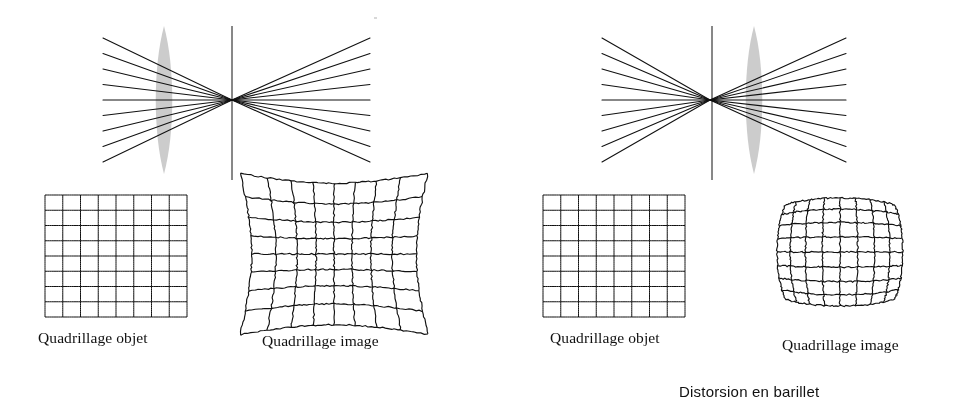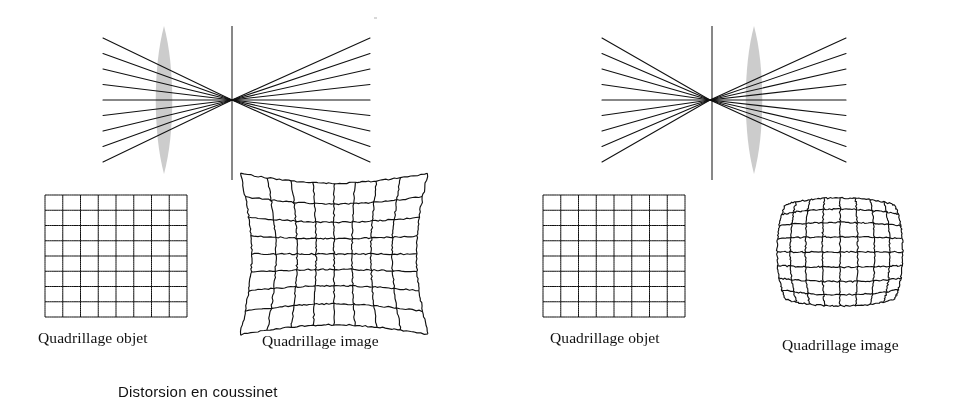--- a/index.html
+++ b/index.html
@@ -157,21 +157,20 @@
           <path d="M 58.69 -1.77 L 59.71 2.10 L 59.74 3.87 L 59.30 7.04 L 60.51 10.02 L 59.89 12.62 L 60.11 15.20 L 60.31 16.76 L 60.52 19.18 L 60.44 22.13 L 61.29 24.88 L 61.37 26.93 L 60.66 28.90 L 60.65 31.39 L 61.10 33.61 L 61.53 35.15 L 61.46 37.56 L 62.14 39.52 L 61.32 41.89 L 62.06 44.93 L 61.79 46.19 L 61.38 48.42 L 62.46 50.68 L 61.79 52.99 L 61.57 53.95 L 62.58 55.73 L 62.00 58.28 L 62.06 60.69 L 62.42 62.29 L 61.66 63.63 L 62.62 65.69 L 61.97 68.34 L 61.38 70.69 L 61.82 72.14 L 62.65 73.19 L 62.73 76.33 L 61.58 77.43 L 62.14 79.93 L 61.40 81.45 L 62.33 83.42 L 61.27 85.49 L 61.89 87.55 L 62.14 88.91 L 61.98 91.26 L 61.19 93.04 L 61.85 96.20 L 61.51 97.56 L 61.51 100.11 L 60.80 102.01 L 61.16 103.99 L 60.90 107.09 L 60.53 107.96 L 60.44 111.31 L 60.47 112.58 L 60.38 115.00 L 60.11 117.61 L 60.48 119.98 L 59.79 122.63 L 59.60 124.87 L 59.61 128.26 L 60.48 130.75 L 59.08 133.37 L 60.13 135.36 L 59.75 138.13 L 59.25 141.19 " fill="none" stroke="#111111" stroke-width="1.15"></path>
           <path d="M 80.58 -0.13 L 79.98 2.13 L 80.31 4.80 L 79.88 7.58 L 79.49 10.44 L 80.30 12.84 L 79.90 15.86 L 79.36 17.18 L 80.15 19.75 L 79.64 22.00 L 80.43 24.72 L 79.77 27.02 L 79.40 29.40 L 80.57 31.07 L 79.60 33.90 L 79.73 35.59 L 79.37 38.29 L 79.38 40.46 L 80.28 42.98 L 79.86 45.25 L 80.08 46.35 L 79.61 48.32 L 79.81 50.79 L 80.42 52.88 L 80.54 54.91 L 80.49 57.07 L 79.81 58.43 L 79.58 60.68 L 79.80 62.89 L 79.34 63.71 L 79.31 66.33 L 80.61 68.21 L 79.77 69.41 L 79.99 72.60 L 80.56 74.45 L 79.64 75.85 L 80.34 76.95 L 80.55 79.19 L 79.35 81.92 L 80.49 82.88 L 80.53 85.83 L 80.08 88.06 L 80.25 89.60 L 80.24 91.73 L 79.86 93.37 L 79.33 94.83 L 79.73 97.57 L 80.56 98.98 L 79.96 101.92 L 79.99 103.76 L 80.44 106.51 L 79.44 107.93 L 80.26 109.98 L 80.66 112.13 L 79.84 115.76 L 79.48 117.84 L 80.08 119.30 L 79.86 122.55 L 80.02 124.72 L 80.48 127.61 L 80.40 129.39 L 80.05 132.85 L 80.09 134.83 L 80.44 138.59 L 79.59 141.18 " fill="none" stroke="#111111" stroke-width="1.15"></path>
           <path d="M 101.38 -1.77 L 101.22 0.90 L 100.91 4.36 L 100.65 6.55 L 99.52 9.68 L 100.07 11.89 L 100.37 14.15 L 99.87 17.72 L 99.77 19.28 L 98.99 21.89 L 99.24 24.30 L 99.35 26.56 L 99.48 29.67 L 98.70 31.16 L 99.00 33.03 L 99.24 36.10 L 98.48 37.74 L 98.11 39.73 L 98.21 42.27 L 98.27 43.68 L 98.88 45.93 L 98.56 48.75 L 97.57 50.97 L 98.41 53.14 L 98.79 54.77 L 97.74 57.00 L 98.71 58.22 L 97.48 60.74 L 97.66 62.49 L 97.47 64.90 L 98.24 66.51 L 98.05 68.50 L 98.06 69.56 L 98.04 71.93 L 97.96 73.66 L 97.55 76.06 L 97.89 77.48 L 98.32 79.14 L 97.48 81.39 L 98.43 82.99 L 97.78 84.86 L 98.04 87.00 L 98.78 89.85 L 98.52 91.08 L 98.96 93.71 L 98.17 95.25 L 98.09 97.58 L 99.21 99.82 L 98.45 101.66 L 98.87 104.28 L 98.77 106.67 L 98.36 108.74 L 99.18 110.48 L 99.33 113.61 L 98.91 115.41 L 99.10 118.56 L 100.08 119.77 L 99.35 122.38 L 99.49 125.58 L 100.53 127.43 L 100.48 130.05 L 99.78 132.98 L 100.25 135.82 L 101.27 138.13 L 101.04 141.94 " fill="none" stroke="#111111" stroke-width="1.15"></path>
           <path d="M 122.00 -2.66 L 122.54 0.19 L 121.37 2.94 L 121.63 5.72 L 121.32 7.41 L 121.48 11.11 L 120.69 13.81 L 120.35 16.09 L 119.58 17.87 L 119.41 20.35 L 119.87 23.08 L 120.00 25.56 L 118.82 27.69 L 119.07 30.68 L 118.64 33.06 L 119.04 34.54 L 118.29 36.47 L 118.02 39.06 L 117.51 41.18 L 118.55 43.55 L 117.07 46.09 L 117.58 47.74 L 117.00 49.21 L 116.89 52.28 L 117.82 53.56 L 117.89 56.11 L 116.45 57.53 L 117.17 60.05 L 116.52 62.43 L 117.31 63.68 L 117.31 65.95 L 116.98 67.88 L 116.73 69.34 L 117.15 71.35 L 116.28 73.98 L 117.02 76.65 L 116.62 78.38 L 117.28 79.83 L 116.87 81.97 L 116.75 84.06 L 117.95 86.70 L 117.67 87.85 L 116.79 89.92 L 118.19 92.30 L 117.07 94.85 L 117.83 95.77 L 118.25 99.19 L 118.10 101.16 L 118.92 102.99 L 118.25 104.58 L 118.08 107.27 L 119.18 109.13 L 118.64 112.08 L 118.79 115.05 L 119.34 116.52 L 119.31 119.35 L 119.78 121.59 L 119.94 123.70 L 120.92 126.37 L 121.28 129.51 L 121.73 131.93 L 121.51 134.58 L 121.56 138.21 L 122.44 140.52 L 123.07 143.39 " fill="none" stroke="#111111" stroke-width="1.15"></path>
           <path d="M 146.48 -6.37 L 145.48 -2.86 L 145.44 -0.96 L 144.44 2.88 L 145.00 5.50 L 144.09 7.36 L 144.05 11.32 L 142.79 13.40 L 142.74 15.56 L 141.85 19.02 L 141.97 21.14 L 142.19 23.11 L 142.05 26.63 L 140.65 28.13 L 141.38 31.07 L 140.69 33.59 L 140.12 35.59 L 139.47 38.28 L 139.70 39.82 L 139.20 42.93 L 139.13 44.84 L 138.73 46.62 L 138.78 49.36 L 138.04 50.55 L 138.80 53.84 L 138.75 55.60 L 138.22 58.02 L 138.48 59.01 L 137.88 61.40 L 138.55 63.80 L 137.70 65.72 L 138.62 67.36 L 138.11 70.42 L 137.62 72.20 L 137.61 73.80 L 138.39 76.76 L 138.58 77.87 L 138.56 80.11 L 138.13 82.54 L 137.77 84.29 L 139.12 87.19 L 138.23 88.23 L 138.53 91.20 L 139.21 93.92 L 139.90 95.53 L 139.22 97.49 L 139.71 100.02 L 140.47 101.83 L 139.99 104.13 L 140.12 107.40 L 140.14 108.74 L 140.88 111.00 L 140.99 114.48 L 141.47 116.26 L 142.27 119.15 L 142.33 121.97 L 142.31 123.82 L 143.04 126.12 L 143.30 129.70 L 144.33 131.60 L 145.22 134.49 L 145.49 137.96 L 145.33 140.85 L 146.63 143.08 L 146.21 145.68 " fill="none" stroke="#111111" stroke-width="1.15"></path>
           <path d="M 173.35 -10.71 L 173.66 -7.35 L 172.65 -3.76 L 171.02 -1.00 L 170.89 1.01 L 170.79 4.27 L 170.51 7.75 L 168.94 9.80 L 168.10 12.47 L 168.02 15.56 L 168.43 18.44 L 167.61 20.26 L 166.19 23.00 L 165.76 25.48 L 166.31 27.87 L 165.20 30.81 L 165.58 33.18 L 164.56 36.26 L 164.24 38.47 L 164.87 40.10 L 164.14 42.39 L 164.26 45.30 L 163.69 47.61 L 163.82 50.05 L 162.80 51.48 L 163.56 53.74 L 162.80 56.98 L 162.51 58.75 L 163.01 61.12 L 162.87 62.75 L 162.35 65.76 L 162.61 67.31 L 162.96 69.76 L 162.33 72.29 L 162.92 74.80 L 162.30 77.19 L 162.13 78.91 L 162.99 81.28 L 162.33 82.75 L 163.52 86.02 L 162.78 87.49 L 162.90 90.76 L 162.94 92.58 L 164.09 94.51 L 163.65 97.64 L 164.76 99.60 L 164.69 101.99 L 165.07 104.06 L 164.87 106.80 L 165.27 109.23 L 165.51 112.17 L 166.26 114.45 L 166.31 116.87 L 167.75 118.52 L 168.08 122.11 L 167.80 124.47 L 168.54 127.70 L 169.26 130.27 L 169.48 132.76 L 170.93 134.93 L 171.44 137.88 L 172.16 141.77 L 172.99 143.89 L 173.20 147.15 L 173.90 149.96 " fill="none" stroke="#111111" stroke-width="1.15"></path>
         </svg>
     </div>
     <div class="grid-caption cap-image-left">Quadrillage image</div>
 
-    <div class="panel-caption cap-bottom-left">Distorsion en coussinet</div>
   </div>
 
   <div class="panel panel-right">
     <div class="ray-diagram">
       <svg id="svg-ray-1" width="483" height="180" viewBox="0 0 483 180">
           <path d="M 270 14 C 281 54.699999999999996,281 121.30000000000001,270 162 C 259 121.30000000000001,259 54.699999999999996,270 14 Z" fill="#c9c9c9" stroke="none" opacity="0.95"></path>
           <line x1="228" y1="14" x2="228" y2="168" stroke="#111111" stroke-width="1"></line>
           <line x1="118" y1="26" x2="226" y2="88" stroke="#111111" stroke-width="1.1" stroke-linecap="round"></line>
           <line x1="226" y1="88" x2="362" y2="150" stroke="#111111" stroke-width="1.1" stroke-linecap="round"></line>
           <line x1="118" y1="41.5" x2="226" y2="88" stroke="#111111" stroke-width="1.1" stroke-linecap="round"></line>
@@ -234,15 +233,16 @@
           <path d="M 64.20 15.75 L 64.38 17.51 L 64.56 18.75 L 63.67 20.45 L 64.52 21.81 L 63.61 22.73 L 63.29 25.03 L 63.98 26.00 L 64.08 26.95 L 63.21 28.60 L 62.80 30.07 L 63.81 32.25 L 62.83 34.54 L 62.56 35.38 L 63.55 37.39 L 62.80 38.48 L 62.94 40.88 L 62.84 42.93 L 63.18 44.35 L 62.67 45.85 L 63.29 47.28 L 63.18 49.98 L 62.09 50.72 L 63.20 52.44 L 62.24 55.21 L 62.42 57.23 L 62.48 59.23 L 61.80 60.04 L 62.13 62.43 L 62.77 63.72 L 62.00 65.67 L 61.94 68.74 L 62.92 70.01 L 62.73 71.68 L 62.21 74.39 L 62.96 76.16 L 62.05 77.54 L 62.80 80.13 L 62.53 81.14 L 62.83 83.19 L 62.17 84.39 L 62.83 86.86 L 63.19 88.39 L 62.83 90.90 L 62.89 92.55 L 62.68 94.30 L 62.73 95.84 L 62.62 97.15 L 63.34 99.58 L 62.29 100.51 L 62.53 102.51 L 63.72 103.83 L 63.07 105.91 L 62.88 108.42 L 63.66 109.78 L 63.67 110.52 L 63.94 112.48 L 64.30 113.95 L 63.26 114.83 L 63.16 116.50 L 63.64 118.54 L 64.47 119.29 L 64.42 120.40 L 64.81 122.86 L 63.75 124.00 " fill="none" stroke="#111111" stroke-width="1.15"></path>
           <path d="M 80.18 15.72 L 79.98 17.56 L 79.95 18.77 L 79.67 19.49 L 79.53 21.71 L 80.04 23.09 L 79.35 23.59 L 80.61 25.39 L 80.55 26.75 L 80.54 28.36 L 79.39 30.28 L 80.20 32.07 L 80.49 33.55 L 80.51 35.14 L 79.64 37.43 L 80.67 38.86 L 79.93 39.83 L 80.44 42.15 L 79.89 44.18 L 79.86 45.30 L 79.53 47.29 L 79.85 49.78 L 79.63 51.11 L 80.02 53.26 L 79.88 54.67 L 80.38 57.08 L 80.48 58.81 L 80.23 59.81 L 79.38 61.76 L 80.45 64.90 L 80.65 65.98 L 80.28 68.73 L 79.79 69.87 L 80.34 71.73 L 80.67 73.92 L 80.21 75.53 L 80.19 77.40 L 79.96 79.53 L 80.45 81.01 L 79.44 83.08 L 79.74 84.52 L 80.17 86.63 L 80.45 89.03 L 79.76 91.38 L 80.13 92.69 L 79.75 93.76 L 79.65 95.83 L 80.51 97.59 L 79.32 99.17 L 79.63 101.61 L 79.66 102.58 L 79.48 104.26 L 79.81 106.40 L 79.82 108.72 L 80.26 109.93 L 79.42 111.37 L 79.99 112.63 L 80.16 113.72 L 79.44 115.88 L 79.79 116.91 L 80.01 118.16 L 79.32 120.51 L 79.48 121.68 L 80.67 122.84 L 80.43 123.32 " fill="none" stroke="#111111" stroke-width="1.15"></path>
           <path d="M 96.12 16.19 L 95.48 17.33 L 95.20 19.29 L 96.40 19.73 L 96.14 21.34 L 96.74 22.55 L 95.69 24.27 L 96.68 25.90 L 96.25 27.78 L 96.44 29.40 L 96.34 31.26 L 96.23 31.58 L 96.25 34.07 L 97.17 35.31 L 96.60 37.52 L 97.38 39.40 L 96.55 41.29 L 97.46 41.84 L 96.70 44.14 L 97.24 46.04 L 96.83 47.12 L 97.31 49.46 L 98.11 51.52 L 97.57 53.51 L 96.90 54.44 L 97.95 57.08 L 98.10 58.98 L 97.07 60.12 L 97.13 62.94 L 98.25 64.90 L 98.23 66.02 L 97.29 67.84 L 97.16 69.82 L 97.90 72.06 L 97.58 73.32 L 97.18 74.99 L 98.25 77.49 L 97.85 78.76 L 97.39 80.87 L 98.16 83.17 L 97.78 84.48 L 97.01 87.09 L 97.78 88.26 L 97.81 90.05 L 97.45 93.03 L 97.32 93.78 L 96.89 96.48 L 96.93 98.27 L 97.55 98.99 L 97.02 101.20 L 96.59 103.34 L 96.86 104.54 L 96.90 106.83 L 96.81 107.68 L 96.94 109.88 L 95.97 110.75 L 96.35 112.28 L 95.83 113.91 L 96.14 115.98 L 96.64 117.53 L 95.97 118.89 L 96.14 120.01 L 96.45 121.29 L 95.52 122.78 L 95.56 123.94 " fill="none" stroke="#111111" stroke-width="1.15"></path>
           <path d="M 110.88 18.17 L 110.07 18.36 L 110.28 19.70 L 111.27 21.22 L 111.40 22.51 L 111.89 24.06 L 111.60 25.19 L 111.64 27.46 L 112.49 28.82 L 113.06 30.29 L 112.18 31.10 L 112.60 32.67 L 113.38 34.49 L 113.46 36.02 L 112.98 37.87 L 112.92 39.56 L 113.45 40.87 L 113.67 42.87 L 114.16 44.84 L 113.38 46.86 L 113.92 47.59 L 113.84 49.78 L 113.67 51.82 L 113.67 53.59 L 114.46 55.06 L 114.50 56.46 L 114.58 59.13 L 114.30 60.51 L 113.89 62.16 L 114.77 64.05 L 113.94 66.41 L 114.60 67.58 L 114.49 70.60 L 114.90 72.05 L 115.09 74.04 L 114.42 75.35 L 114.77 77.52 L 114.83 78.69 L 114.47 81.71 L 113.96 83.34 L 114.50 84.93 L 113.56 86.04 L 113.71 88.27 L 114.62 90.70 L 114.57 91.19 L 113.85 93.15 L 114.10 94.99 L 112.99 97.06 L 113.51 98.62 L 113.70 99.80 L 112.87 102.08 L 113.16 103.28 L 112.26 105.94 L 112.38 107.30 L 112.61 109.08 L 112.42 109.74 L 112.51 111.62 L 112.61 112.97 L 111.77 114.29 L 111.88 115.74 L 111.09 117.83 L 111.31 118.81 L 111.02 120.16 L 110.58 121.17 L 110.36 121.89 " fill="none" stroke="#111111" stroke-width="1.15"></path>
           <path d="M 123.93 19.41 L 124.21 20.43 L 124.49 22.92 L 125.24 23.88 L 125.55 24.20 L 125.63 26.30 L 125.67 27.32 L 125.97 29.04 L 126.83 29.63 L 126.69 31.89 L 126.46 32.64 L 126.69 35.16 L 127.35 36.46 L 127.61 38.13 L 128.47 39.24 L 128.58 40.59 L 128.44 42.39 L 128.65 44.45 L 128.63 45.23 L 128.97 47.58 L 128.60 48.86 L 129.59 50.69 L 129.83 52.23 L 129.97 54.29 L 129.95 55.84 L 129.68 57.09 L 129.25 59.97 L 130.02 61.61 L 129.11 62.68 L 129.41 64.85 L 129.98 66.08 L 129.65 67.59 L 130.23 70.62 L 129.17 71.15 L 129.89 74.24 L 129.96 75.94 L 129.52 77.33 L 129.79 79.06 L 129.49 80.44 L 129.56 82.86 L 129.85 84.28 L 129.18 85.98 L 128.62 87.03 L 129.40 89.92 L 128.34 90.34 L 128.45 92.37 L 128.17 95.06 L 129.03 95.53 L 128.96 97.43 L 128.67 99.54 L 127.19 101.45 L 128.21 102.66 L 126.87 104.11 L 127.15 105.66 L 126.94 106.71 L 126.27 107.77 L 126.99 110.10 L 125.96 110.70 L 126.39 113.16 L 125.02 113.63 L 125.11 115.87 L 124.39 116.84 L 124.85 117.52 L 123.83 119.56 L 123.05 120.66 " fill="none" stroke="#111111" stroke-width="1.15"></path>
           <path d="M 134.12 22.59 L 135.50 24.48 L 135.84 25.03 L 135.68 26.93 L 136.42 26.89 L 137.55 28.24 L 137.28 30.17 L 137.39 30.74 L 138.52 32.05 L 139.17 33.67 L 138.70 35.17 L 139.06 36.12 L 139.66 38.53 L 140.41 39.37 L 139.93 41.54 L 140.68 42.24 L 140.99 44.54 L 140.43 44.89 L 141.86 47.23 L 141.19 47.84 L 141.39 50.05 L 142.04 51.45 L 141.61 53.00 L 141.89 55.11 L 141.81 55.98 L 142.90 58.18 L 142.98 60.23 L 142.08 61.18 L 142.19 63.87 L 142.23 65.09 L 142.19 67.00 L 143.24 68.38 L 142.97 69.72 L 142.26 71.32 L 142.79 73.15 L 142.08 75.19 L 142.30 76.54 L 142.52 79.02 L 142.20 80.63 L 142.67 81.22 L 142.35 83.75 L 141.78 84.97 L 141.55 85.97 L 141.57 88.19 L 141.58 89.95 L 141.63 91.28 L 141.13 93.42 L 140.45 94.52 L 141.50 95.69 L 140.72 98.11 L 139.64 99.51 L 139.62 99.95 L 139.51 101.71 L 139.81 102.86 L 139.41 104.86 L 138.25 105.75 L 138.65 107.93 L 137.63 108.61 L 137.88 110.54 L 136.75 111.92 L 137.03 113.08 L 135.81 113.15 L 135.96 114.25 L 134.70 115.86 L 135.22 116.44 " fill="none" stroke="#111111" stroke-width="1.15"></path>
         </svg>
     </div>
     <div class="grid-caption cap-image-left">Quadrillage image</div>
 
+    <div class="panel-caption cap-bottom-left">Distorsion en barillet</div>
   </div>
 
 </div>
 
 </body></html>

